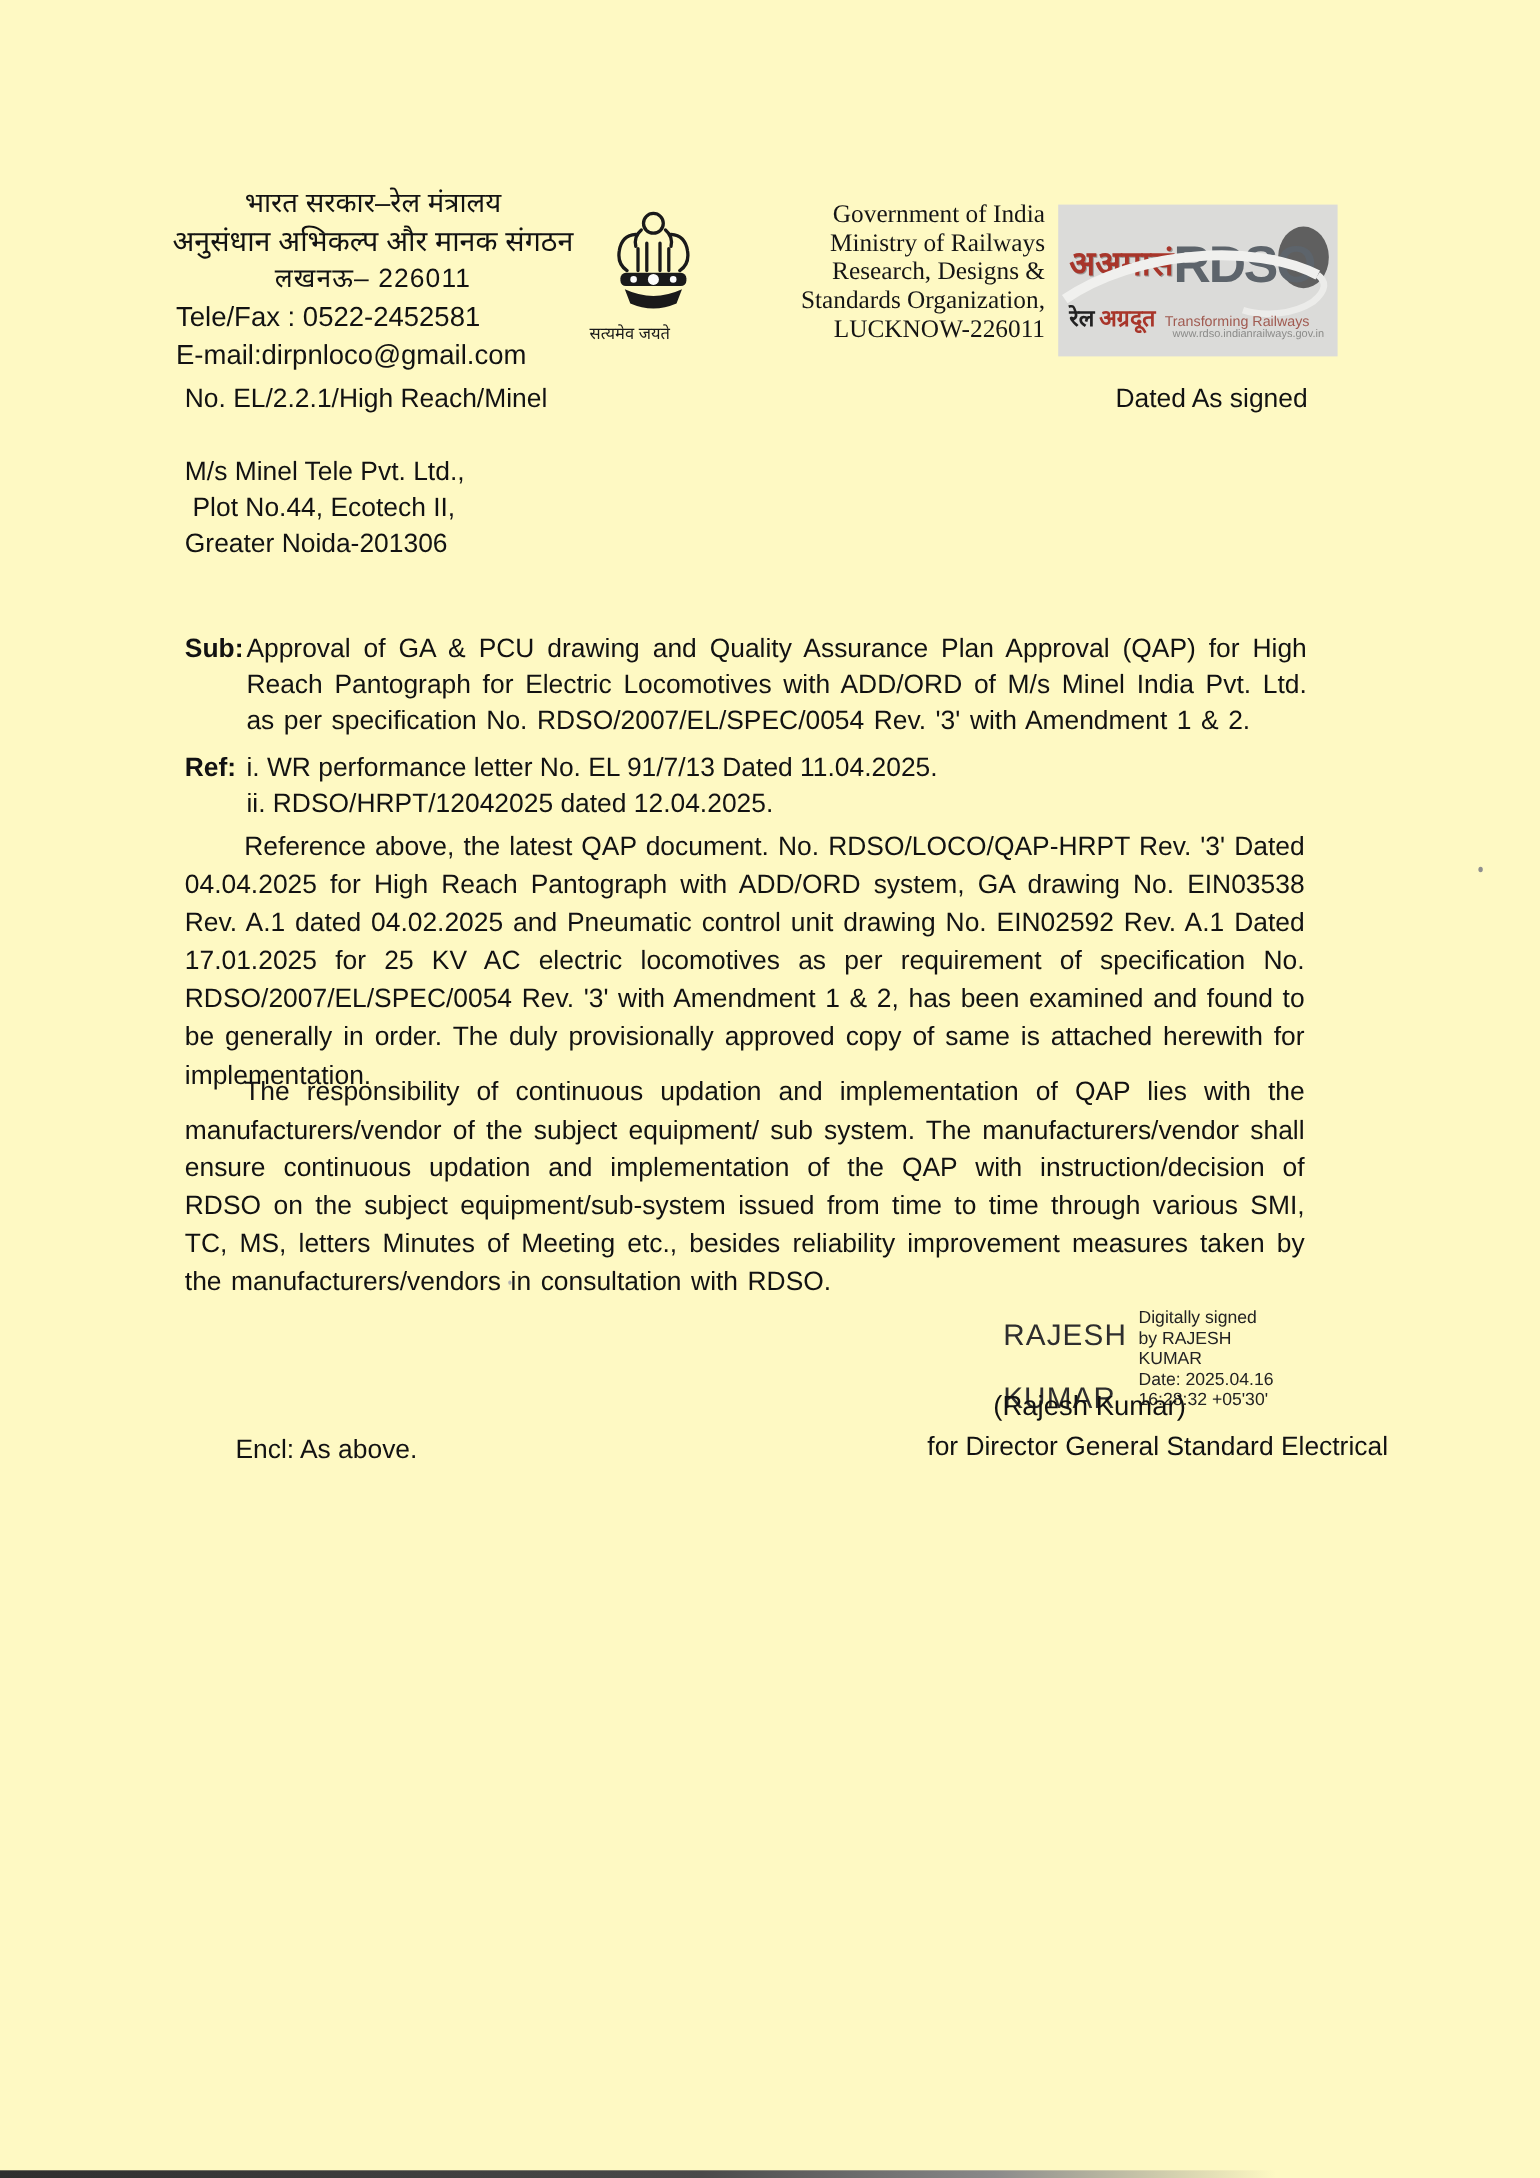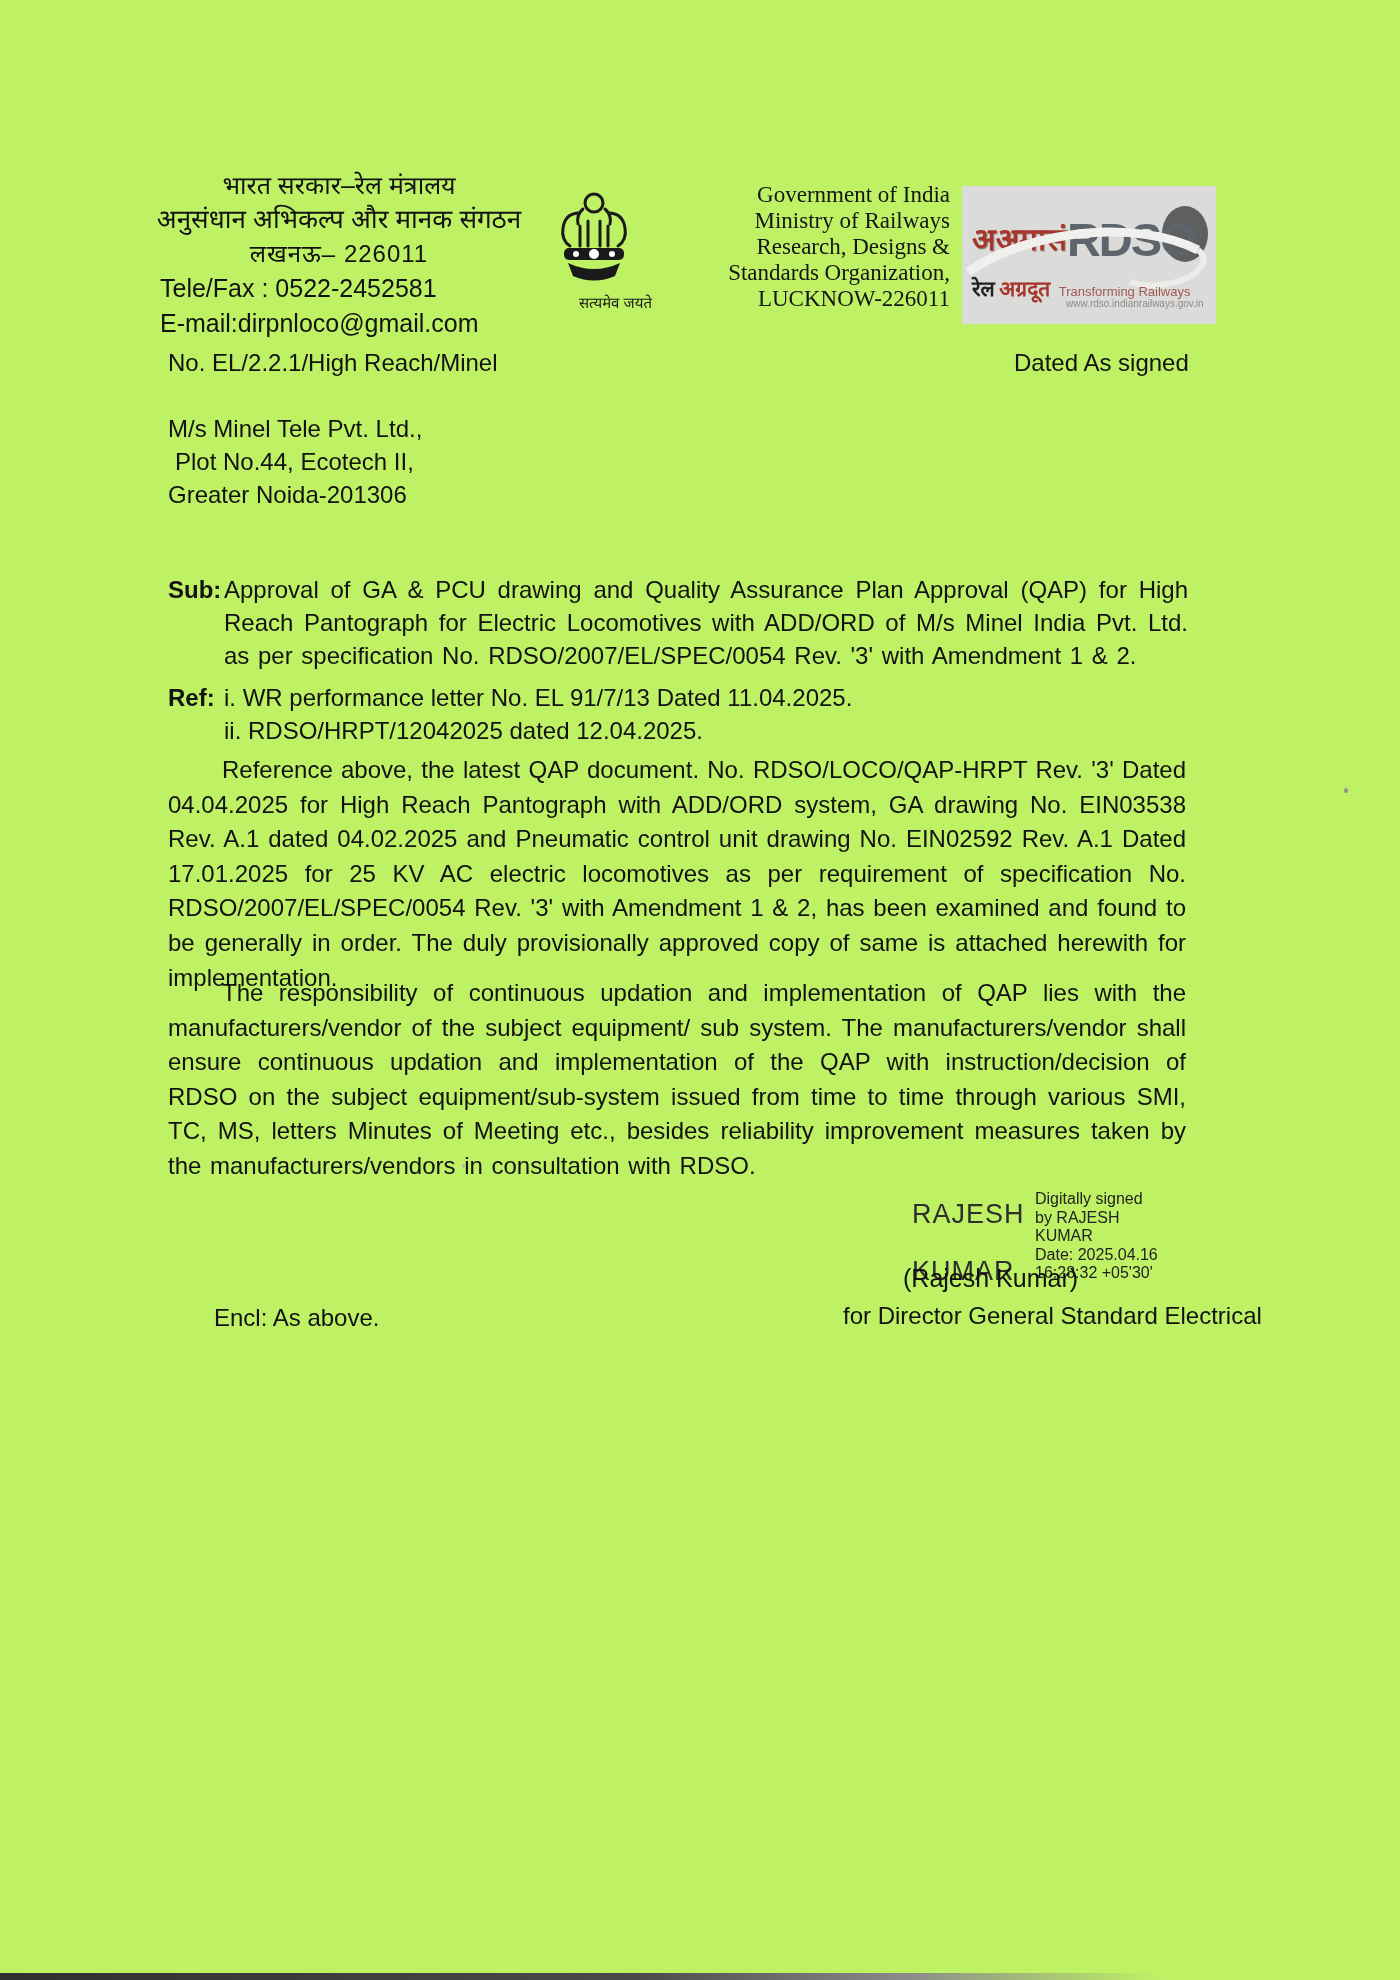--- a/index.html
+++ b/index.html
@@ -1,27 +1,27 @@
 <!DOCTYPE html>
 <html><head>
 <meta charset="utf-8">
 <style>
   html,body{margin:0;padding:0;background:#9a9a9a;}
   .page{
-    position:relative;width:1400px;height:1980px;background:#bef264;
+    position:relative;width:1400px;height:1980px;background:#fef9c3;
     font-family:"Liberation Sans",sans-serif;color:#121212;overflow:hidden;
     margin:0 auto;
   }
   
   .lh-left{position:absolute;left:148px;top:170px;width:382px;text-align:center;line-height:1.25;}
   .lh-left .h1{font-size:25px;}
   .lh-left .h2{font-size:26px;margin-top:2px;}
   .lh-left .h3{font-size:24px;margin-top:3px;letter-spacing:1px;}
   .lh-left .contact{text-align:left;margin-left:12px;font-size:25px;margin-top:4px;}
-  .lh-emblem{position:absolute;left:536px;top:186px;width:116px;text-align:right;}
+  .lh-emblem{position:absolute;left:536px;top:186px;width:116px;text-align:left;}
   .lh-emblem svg{display:block;margin:0 auto;}
   .lh-emblem .motto{font-size:15px;margin-top:2px;color:#1a1a1a;}
   .lh-center{
     position:absolute;left:668px;top:182px;width:282px;text-align:right;
     font-family:"Liberation Serif",serif;font-size:23px;line-height:26px;color:#151515;
   }
   .lh-logo{
     position:absolute;left:962px;top:186px;width:254px;height:138px;
     background:#dbdbd9;overflow:hidden;
   }

